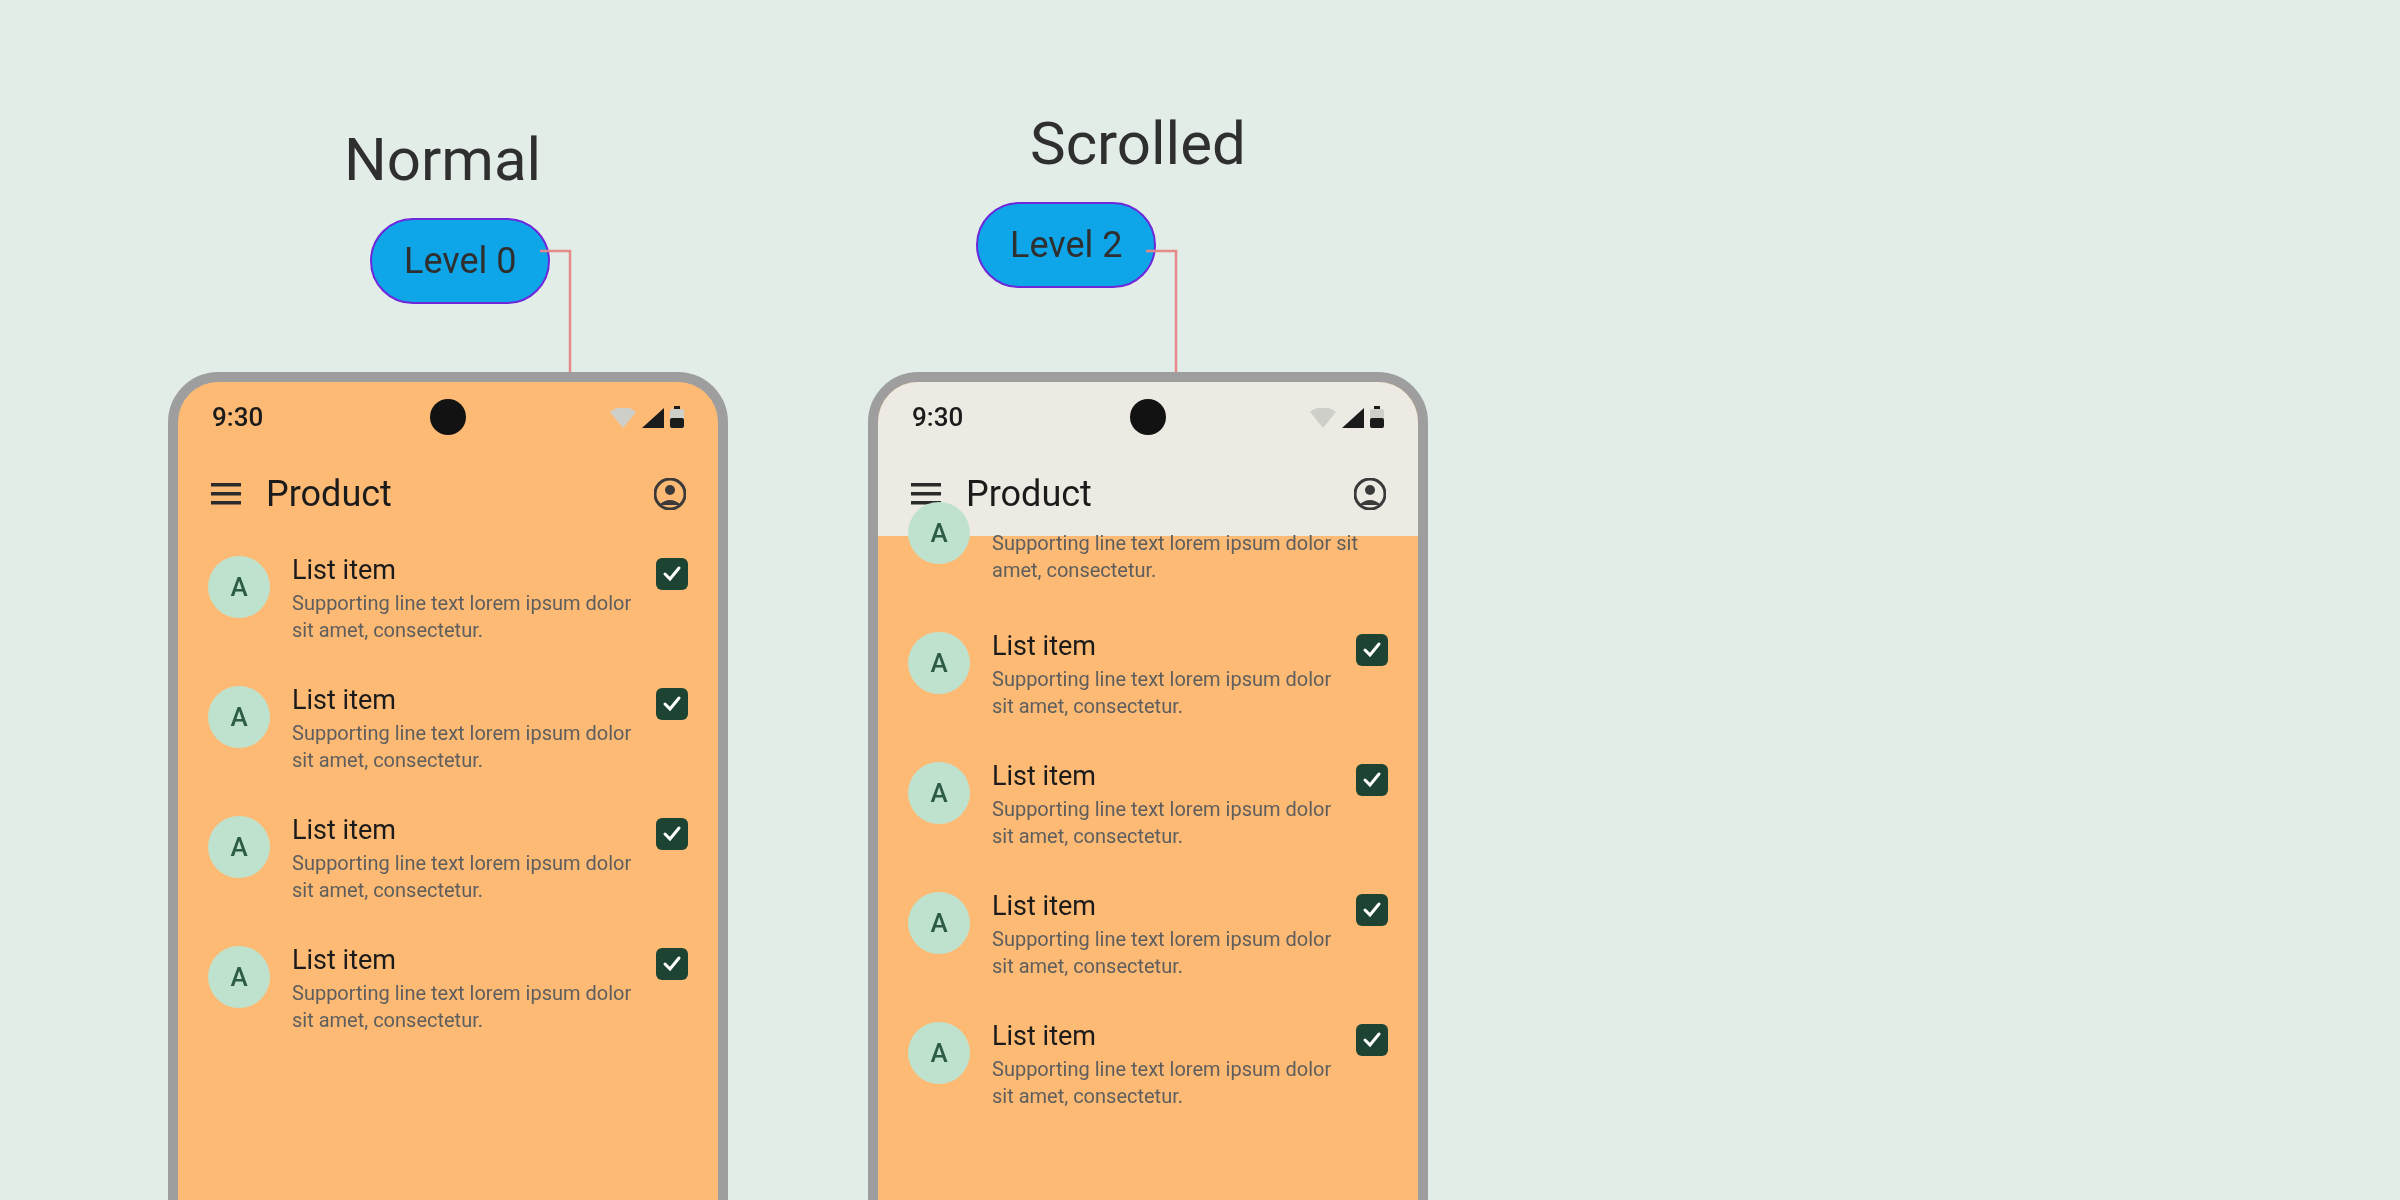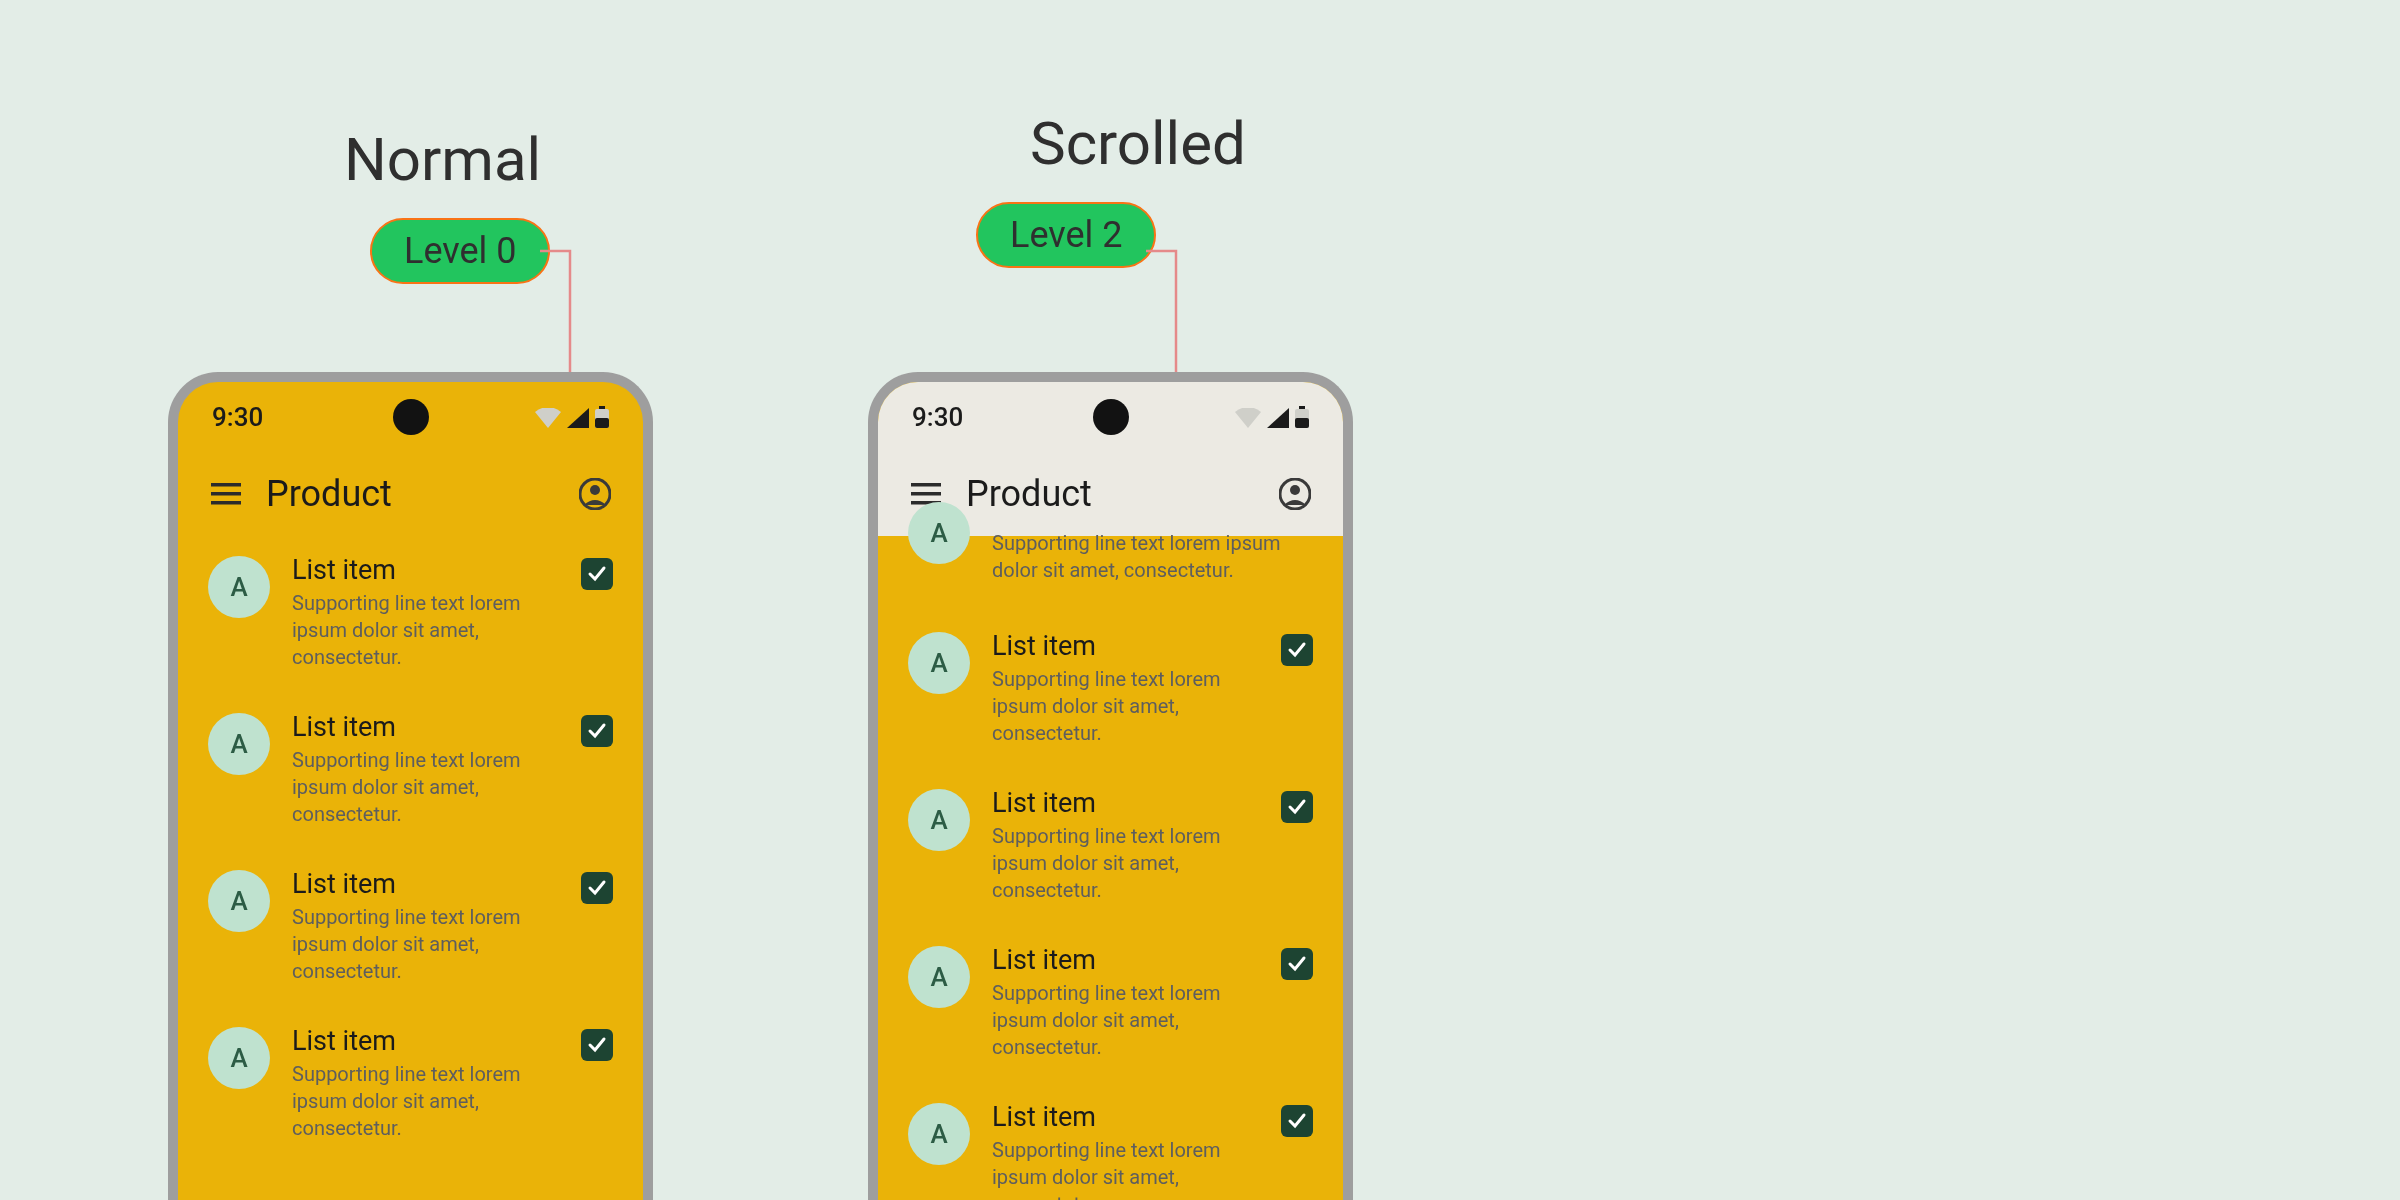--- a/index.html
+++ b/index.html
@@ -13,41 +13,41 @@
 
   .heading {
     position: absolute;
     font-size: 60px;
     font-weight: 400;
     color: #2f2f2f;
   }
 
   .badge {
     position: absolute;
-    background: #22c55e;
-    border: 2px solid #f97316;
+    background: #0ea5e9;
+    border: 2px solid #6d28d9;
     border-radius: 999px;
-    padding: 10px 32px;
+    padding: 20px 32px;
     font-size: 36px;
     color: #2f2f2f;
   }
 
   .connector {
     position: absolute;
     pointer-events: none;
   }
 
   .phone {
     position: absolute;
-    width: 485px;
+    width: 560px;
     border: 10px solid #9e9e9e;
     border-bottom: none;
     border-radius: 50px 50px 0 0;
     overflow: hidden;
-    background: #eab308;
+    background: #fdba74;
   }
 
   .phone.scrolled .topbar-area { background: #eceae3; }
 
   .status-bar {
     height: 70px;
     display: flex;
     align-items: center;
     justify-content: space-between;
     padding: 0 34px;

